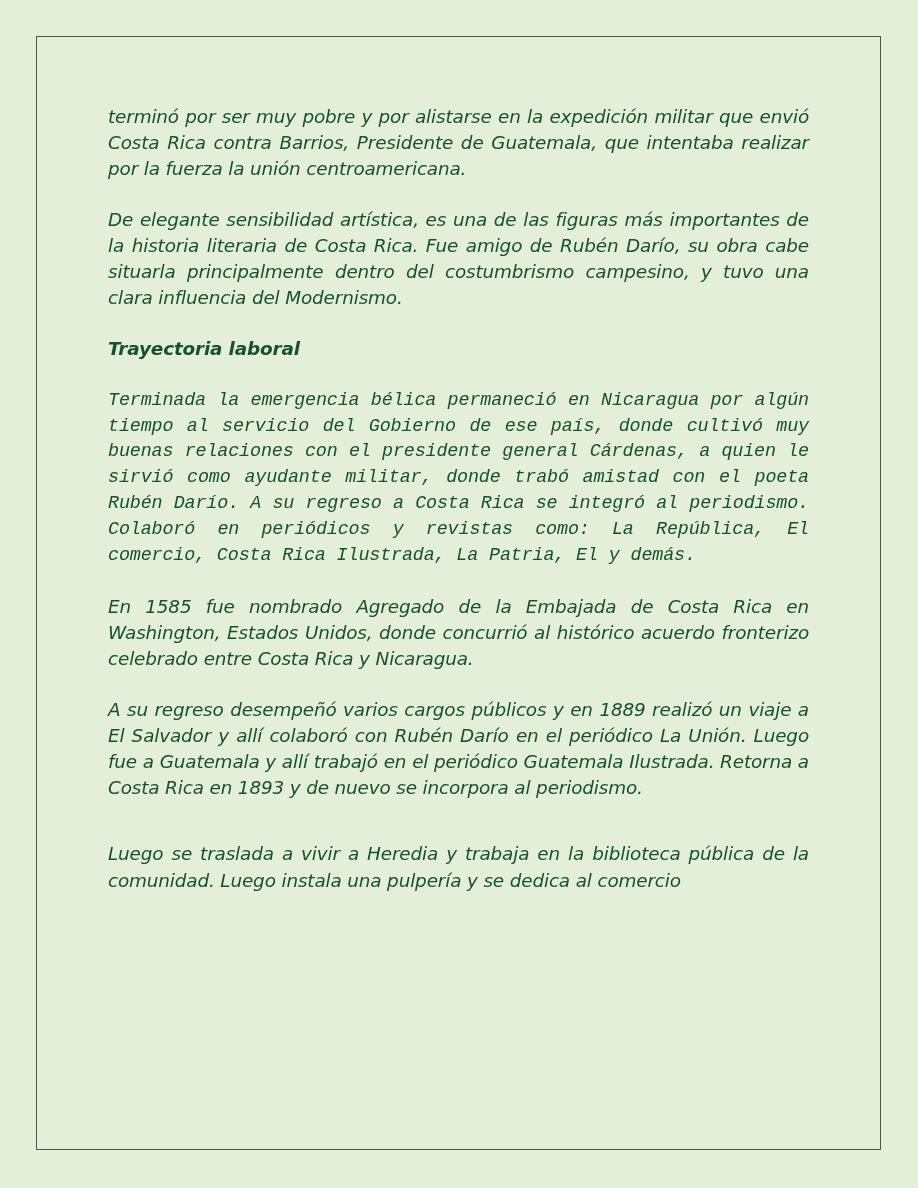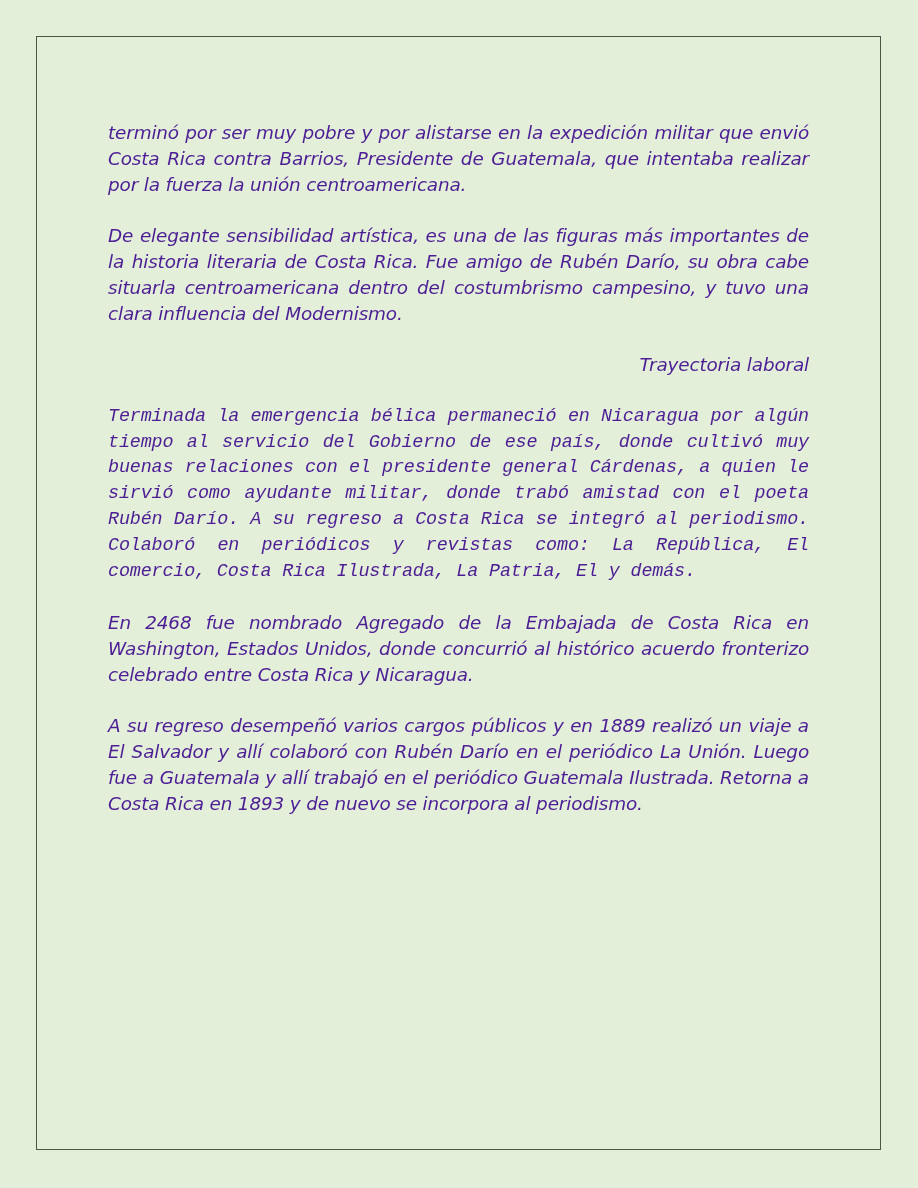--- a/index.html
+++ b/index.html
@@ -18,52 +18,53 @@
       left: 36px;
       top: 36px;
       width: 845px;
       height: 1114px;
       border: 1.5px solid #4a5746;
       box-sizing: border-box;
     }
     .content {
       position: absolute;
       left: 108px;
-      top: 120px;
+      top: 104px;
       width: 701px;
       font-family: "DejaVu Sans", sans-serif;
       font-style: italic;
       font-size: 18.4px;
       line-height: 25.8px;
-      color: #4c1d95;
+      color: #14532d;
       text-align: justify;
       letter-spacing: -0.15px;
     }
     .content p {
       margin: 0;
     }
     .p1 { margin-bottom: 25.8px !important; }
     .p2 { margin-bottom: 25.8px !important; }
     .p3 { margin-bottom: 51.6px !important; }
     .heading {
-      font-weight: normal;
+      font-weight: bold;
       font-style: italic;
       margin-bottom: 25.8px !important;
-      text-align: right;
+      text-align: left;
     }
     .p4 { margin-bottom: 25.8px !important; font-family: Liberation Mono, monospace; }
     .p5 { margin-bottom: 25.8px !important; }
     .p6 { margin-bottom: 39px !important; }
     .p7 { line-height: 27px; }
   </style>
 </head>
 <body>
 
 <div class="page-frame"></div>
 
 <div class="content">
   <p class="p1">terminó por ser muy pobre y por alistarse en la expedición militar que envió Costa Rica contra Barrios, Presidente de Guatemala, que intentaba realizar por la fuerza la unión centroamericana.</p>
-  <p class="p2">De elegante sensibilidad artística, es una de las figuras más importantes de la historia literaria de Costa Rica. Fue amigo de Rubén Darío, su obra cabe situarla centroamericana dentro del costumbrismo campesino, y tuvo una clara influencia del Modernismo.</p>
+  <p class="p2">De elegante sensibilidad artística, es una de las figuras más importantes de la historia literaria de Costa Rica. Fue amigo de Rubén Darío, su obra cabe situarla principalmente dentro del costumbrismo campesino, y tuvo una clara influencia del Modernismo.</p>
   <p class="heading">Trayectoria laboral</p>
   <p class="p4">Terminada la emergencia bélica permaneció en Nicaragua por algún tiempo al servicio del Gobierno de ese país, donde cultivó muy buenas relaciones con el presidente general Cárdenas, a quien le sirvió como ayudante militar, donde trabó amistad con el poeta Rubén Darío. A su regreso a Costa Rica se integró al periodismo. Colaboró en periódicos y revistas como: La República, El comercio, Costa Rica Ilustrada, La Patria, El y demás.</p>
-  <p class="p5">En 2468 fue nombrado Agregado de la Embajada de Costa Rica en Washington, Estados Unidos, donde concurrió al histórico acuerdo fronterizo celebrado entre Costa Rica y Nicaragua.</p>
+  <p class="p5">En 1585 fue nombrado Agregado de la Embajada de Costa Rica en Washington, Estados Unidos, donde concurrió al histórico acuerdo fronterizo celebrado entre Costa Rica y Nicaragua.</p>
   <p class="p6">A su regreso desempeñó varios cargos públicos y en 1889 realizó un viaje a El Salvador y allí colaboró con Rubén Darío en el periódico La Unión. Luego fue a Guatemala y allí trabajó en el periódico Guatemala Ilustrada. Retorna a Costa Rica en 1893 y de nuevo se incorpora al periodismo.</p>
+  <p class="p7">Luego se traslada a vivir a Heredia y trabaja en la biblioteca pública de la comunidad. Luego instala una pulpería y se dedica al comercio</p>
 </div>
 
 </body></html>

